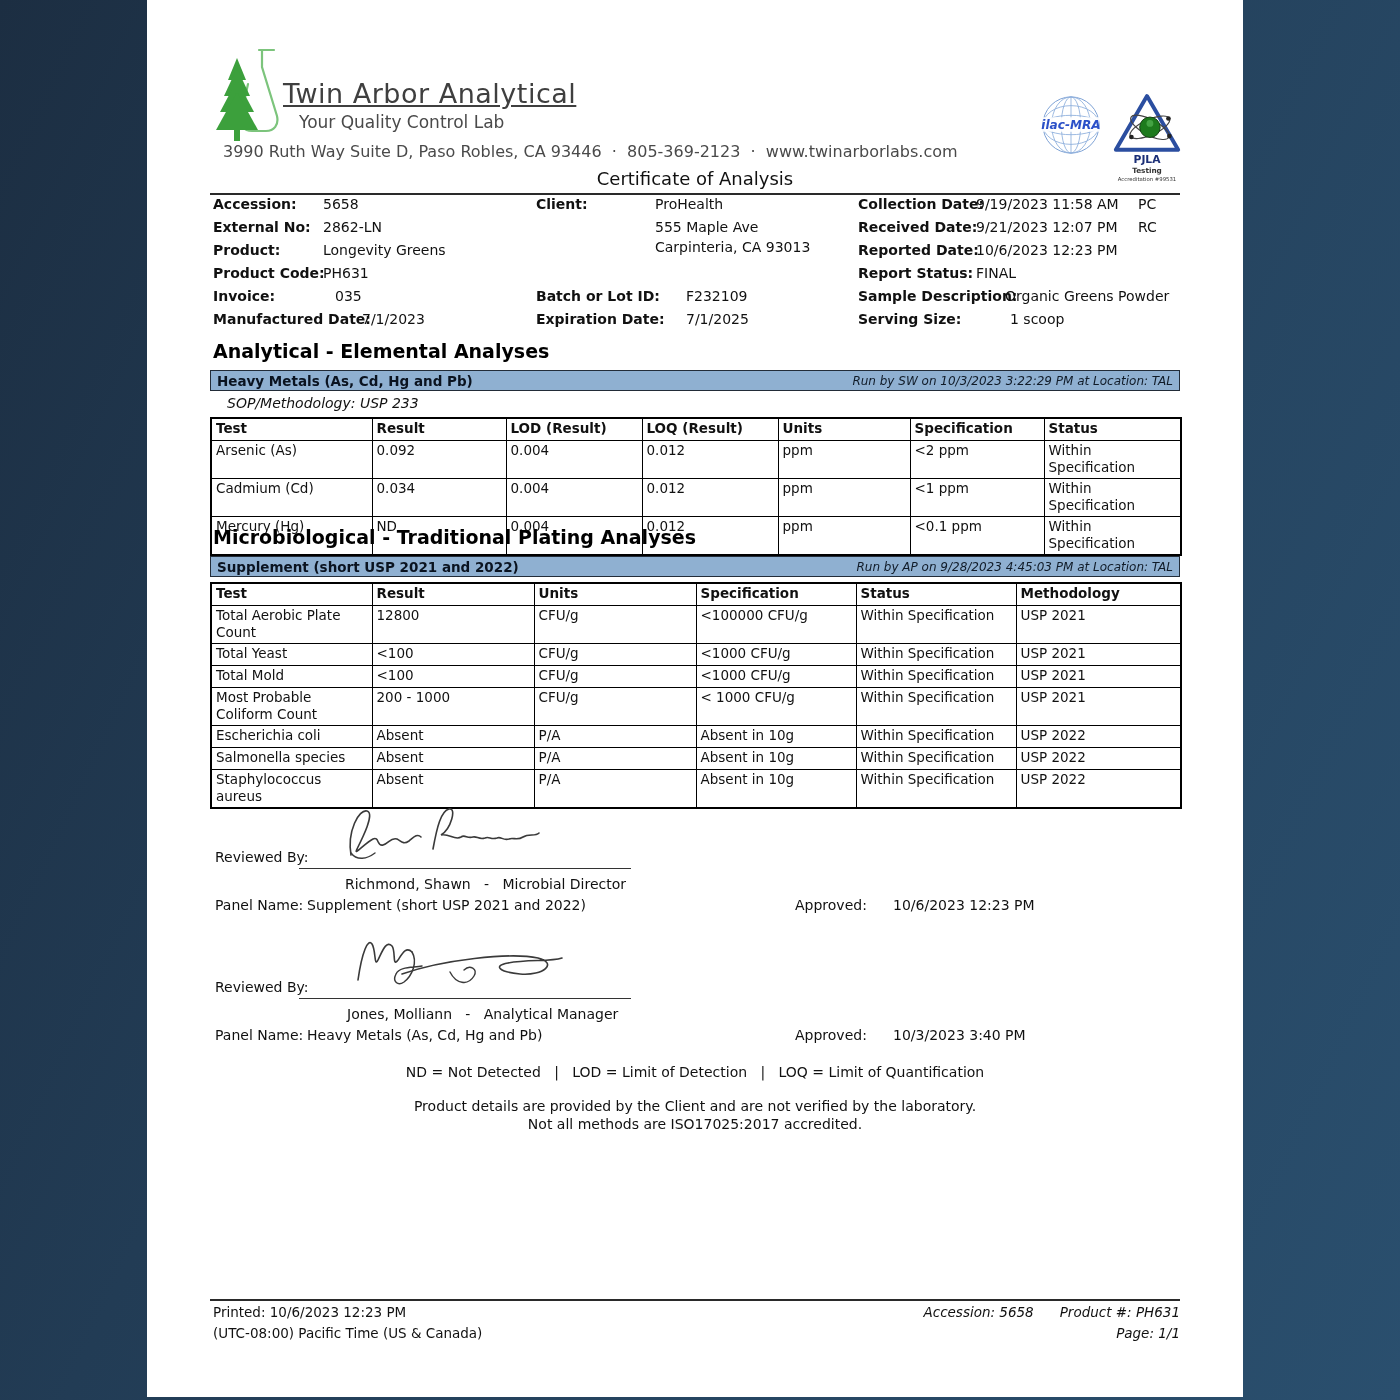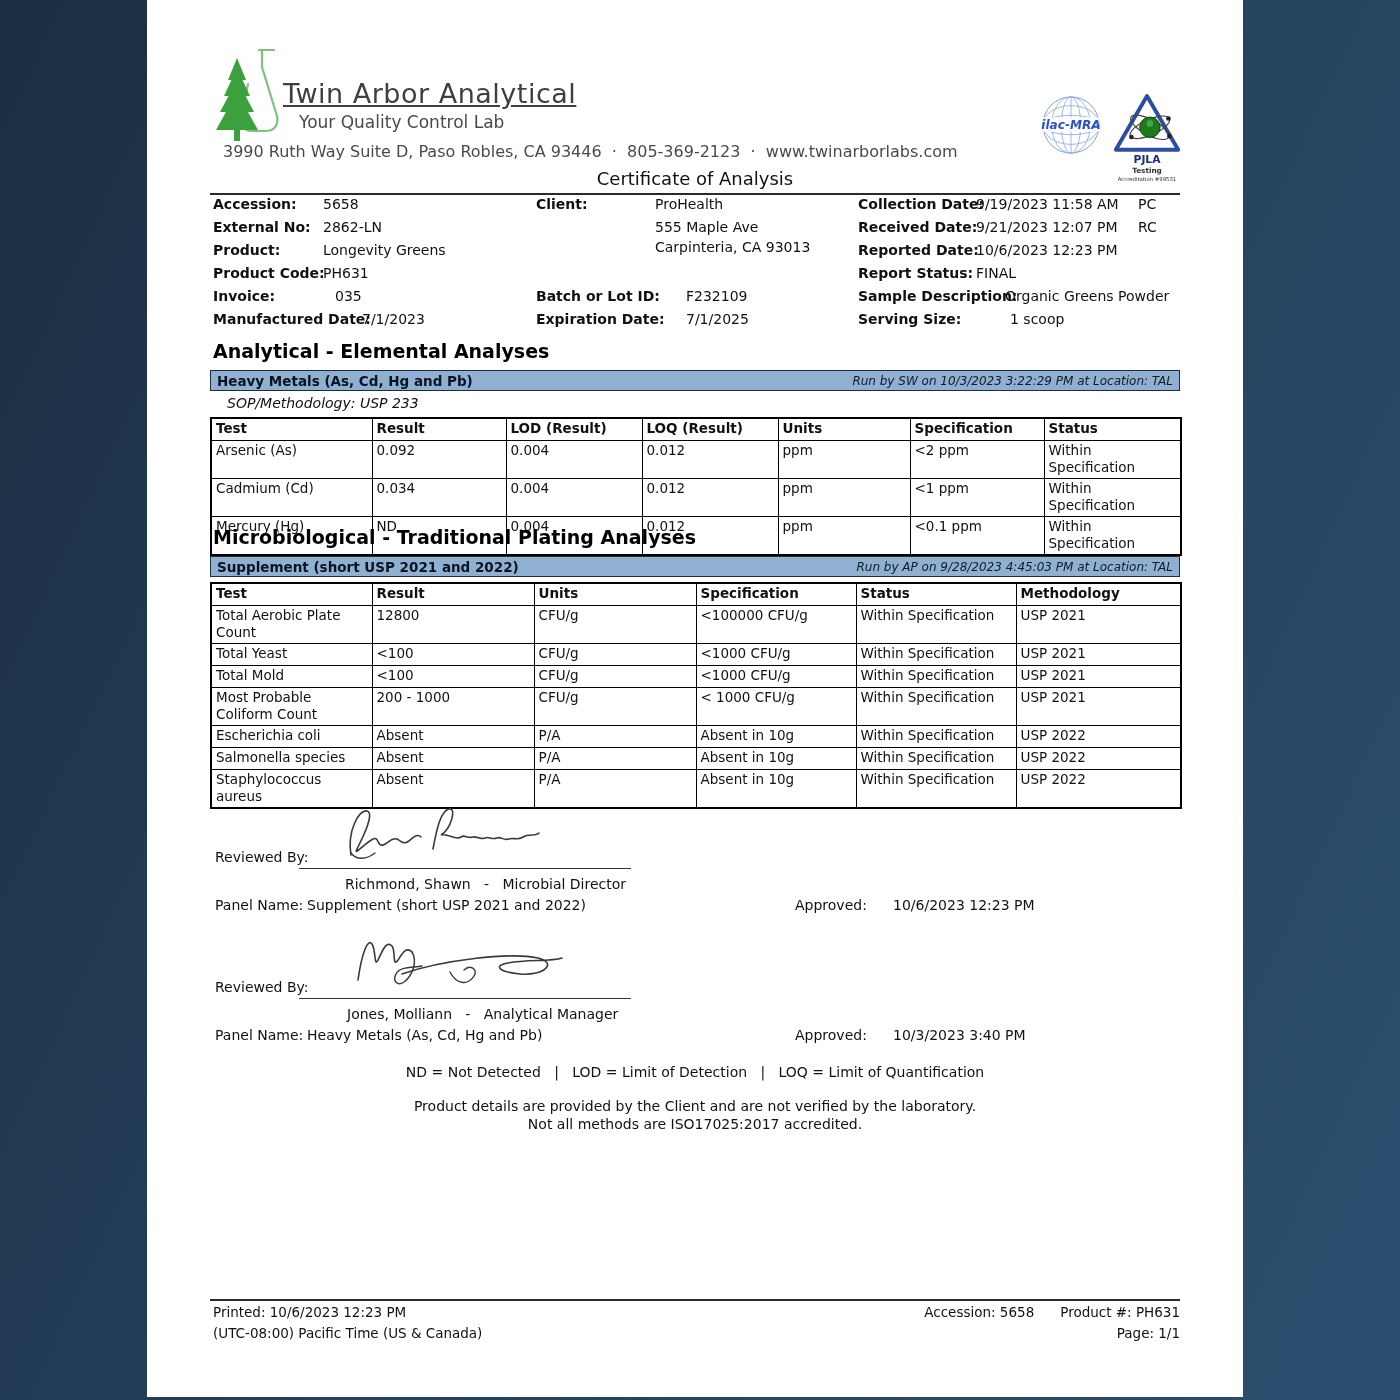--- a/index.html
+++ b/index.html
@@ -44,21 +44,21 @@
     vertical-align:top;line-height:17.5px;overflow:hidden;
   }
   table.coa th{font-weight:bold;}
   .sig-line{border-bottom:1.5px solid #333;height:0;}
   .sig-name{font-size:14px;white-space:pre;}
   .sig-small{font-size:14px;}
   .centered{width:970px;left:63px;text-align:center;}
   .legend{font-size:14px;white-space:pre;}
   .disclaimer{font-size:14px;}
   .footer-text{font-size:13.5px;}
-  .footer-right{text-align:right;}
+  .footer-right{text-align:right;font-style:italic;}
   svg{display:block;}
 </style>
 </head>
 <body>
 
 <div class="canvas">
   <div class="page">
 
     <div class="abs" style="left:68px;top:44px;width:72px;height:100px;">
       <svg width="72" height="100" viewBox="0 0 72 100">

